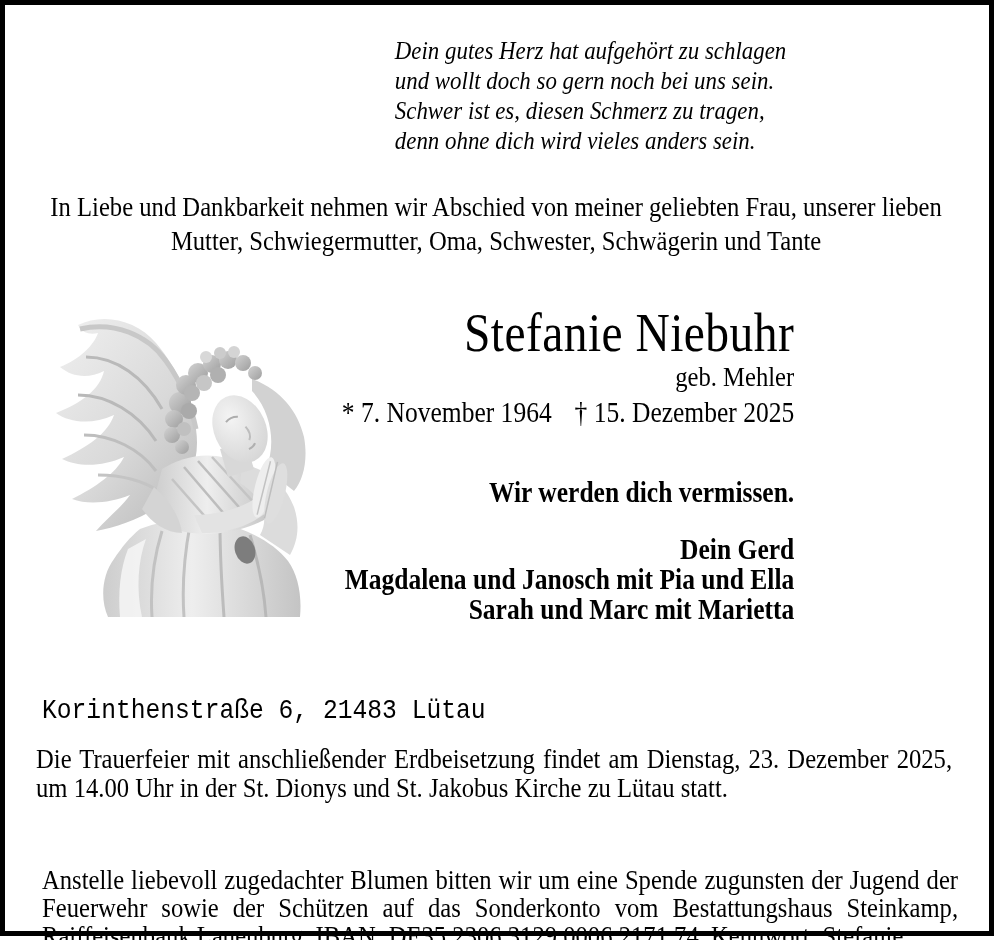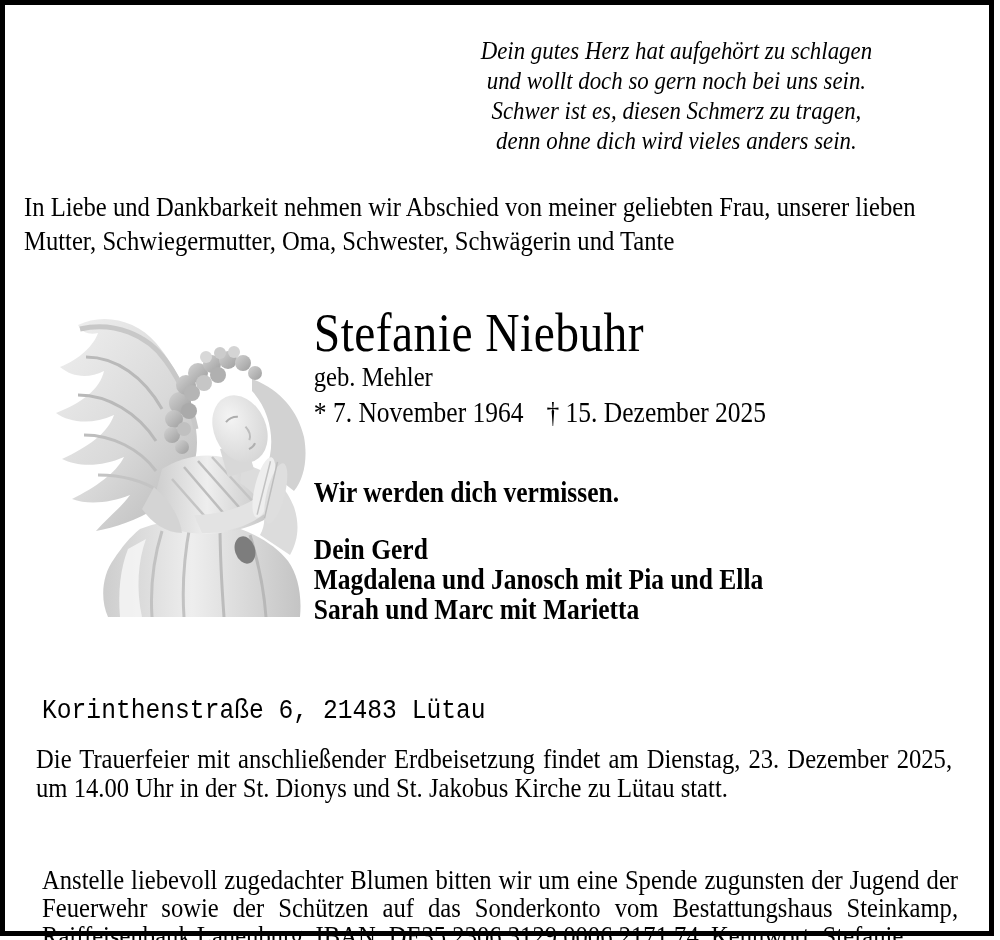--- a/index.html
+++ b/index.html
@@ -18,36 +18,36 @@
   }
   
   .sx { transform: scaleX(0.88); }
   .block { position: absolute; }
 
   
   .poem {
     top: 36px; right: 42px; width: 640px;
     font-style: italic;
     font-size: 26px; line-height: 30px;
-    text-align: center;
+    text-align: left;
   }
   .poem .sx { transform-origin: 100% 0; }
 
   
-  .intro { top: 190px; left: 24px; width: 908px; }
+  .intro { top: 190px; left: 42px; width: 908px; text-align: center; }
   .intro .sx {
     width: 1032px; transform-origin: 0 0;
     font-size: 28px; line-height: 34px;
   }
 
   
   .angel { top: 317px; left: 44px; width: 276px; height: 300px; }
 
   
-  .centercol { top: 308px; left: 314px; width: 480px; text-align: left; }
+  .centercol { top: 308px; left: 314px; width: 480px; text-align: right; }
   .centercol .sx { width: 546px; margin-left: -33px; transform-origin: 50% 0; }
   .deceased-name { font-size: 54px; line-height: 50px; font-weight: normal; letter-spacing: 0.5px; }
   .maiden { font-size: 28px; line-height: 30px; margin-top: 4px; }
   .dates { font-size: 29px; line-height: 32px; margin-top: 4px; white-space: nowrap; }
   .date-gap { display: inline-block; width: 26px; }
   .farewell { font-size: 29px; line-height: 32px; font-weight: bold; margin-top: 48px; }
   .mourners { margin-top: 26px; font-weight: bold; font-size: 29px; line-height: 30px; }
 
   
   .address { top: 696px; left: 42px; width: 908px; font-family: Liberation Mono, monospace; }

